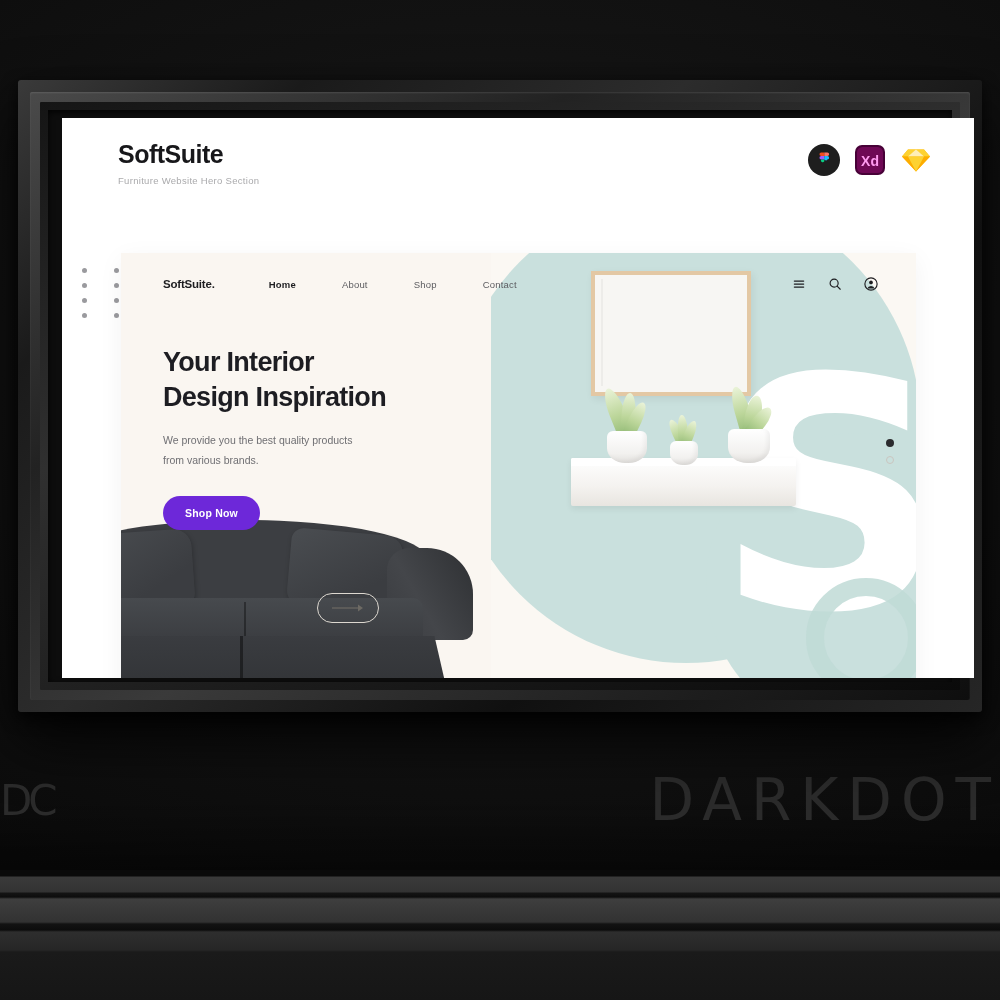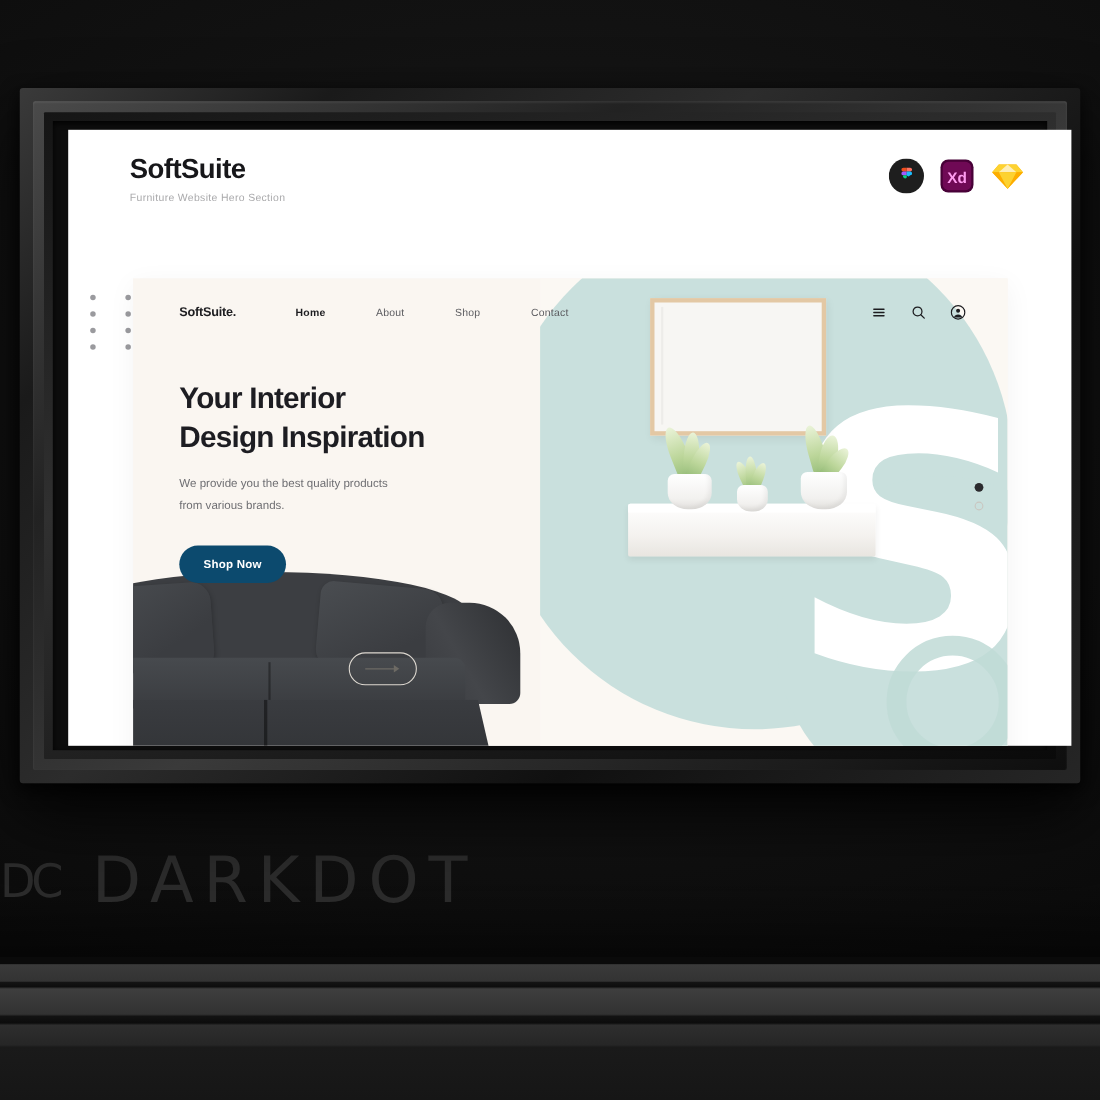--- a/index.html
+++ b/index.html
@@ -29,21 +29,21 @@
         #1a1a1a 82px, #161616 130px);
   }
   #floorshadow {
     position:absolute; left:0; right:0; bottom:120px; height:80px;
     background:linear-gradient(180deg, rgba(0,0,0,0) 0%, rgba(0,0,0,.55) 100%);
   }
 
   
   #watermark {
     position:absolute; left:0; right:0; top:760px; height:80px;
-    display:flex; align-items:center; justify-content:flex-start; gap:30px;
+    display:flex; align-items:center; justify-content:space-between; gap:30px;
     pointer-events:none; user-select:none;
   }
   #watermark .wm-mono {
     color:#2b2b2b; font-size:42px; font-weight:400; letter-spacing:-4px;
     font-family:"DejaVu Sans", sans-serif;
   }
   #watermark .wm-text {
     color:#2b2b2b; font-size:58px; font-weight:400; letter-spacing:9px;
     font-family:"DejaVu Sans", sans-serif;
   }
@@ -228,21 +228,21 @@
   #hero-title {
     font-size:27px; line-height:1.3; font-weight:700; color:#1d1d22;
     letter-spacing:-.7px; white-space:pre-line;
   }
   #hero-desc {
     margin-top:16px; font-size:10.5px; line-height:1.85; color:#6f6f73;
     white-space:pre-line;
   }
   #shop-now {
     margin-top:26px; display:inline-flex; align-items:center; justify-content:center;
-    background:#0c4a6e; color:#ffffff; font-size:10.5px; font-weight:700;
+    background:#6d28d9; color:#ffffff; font-size:10.5px; font-weight:700;
     padding:11px 22px; border-radius:30px; border:none; cursor:pointer;
     letter-spacing:.2px;
   }
 
   
   #thumbs { position:absolute; left:42px; top:303px; display:flex; gap:16px; z-index:5; }
   .thumb-card { width:108px; cursor:pointer; }
   .thumb-img {
     width:108px; height:100px; border-radius:9px; overflow:hidden; position:relative;
     box-shadow:0 3px 9px rgba(0,0,0,.10);

